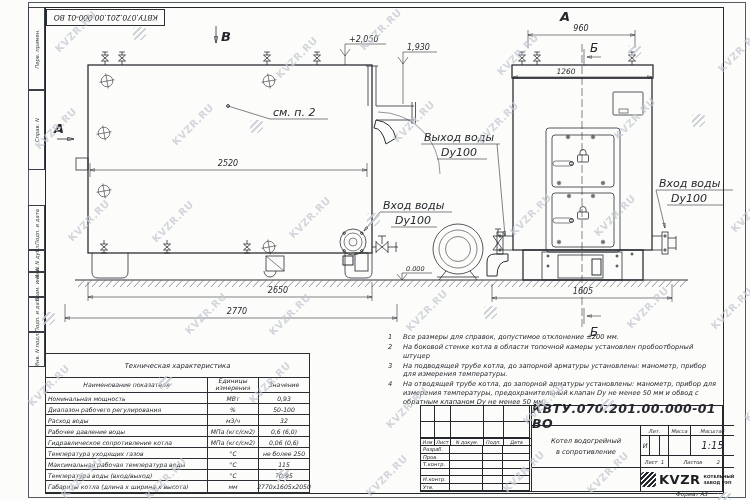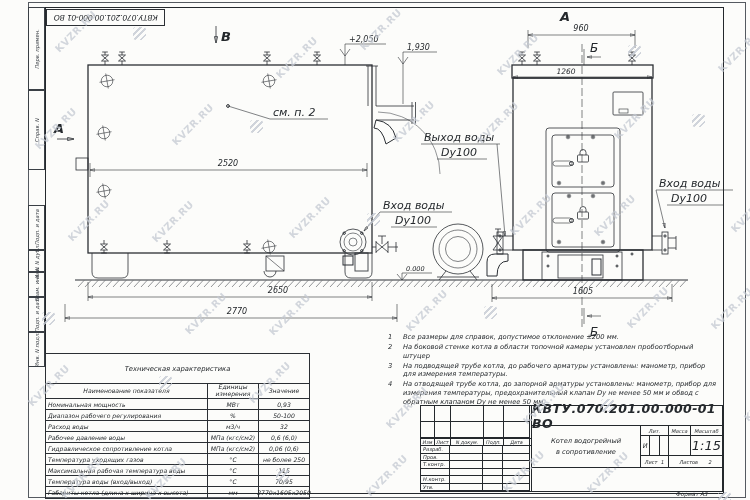--- a/index.html
+++ b/index.html
@@ -32,21 +32,21 @@
   .ts65{font-size:6.5px;}.ts8{font-size:8px;}.ts75{font-size:7.5px;}
   .ts11{font-size:11px;}.ts12{font-size:12px;}.ts13{font-size:13px;font-weight:600;}
   .hatch line{stroke:#2b2f34;stroke-width:0.5px;}
   
   .notes{left:388px;top:333px;width:332px;font-size:6.7px;font-style:italic;line-height:1.32;}
   .note-row{display:flex;margin-bottom:1px;}
   .note-num{width:15px;flex:none;}
   .note-text{flex:1;}
   
   .ttable{left:45px;top:353px;width:265px;box-sizing:border-box;}
-  .tt-title{border:0.9px solid #2b2f34;height:31px;display:flex;align-items:center;
+  .tt-title{border:0.9px solid #2b2f34;height:25px;display:flex;align-items:center;
             justify-content:center;font-size:6.8px;font-style:italic;box-sizing:border-box;}
   .tt-grid{display:grid;grid-template-columns:162px 51px 50px;border:0.9px solid #2b2f34;
            border-top:none;box-sizing:border-box;}
   .tt-cell{border-right:0.8px solid #2b2f34;border-bottom:0.8px solid #2b2f34;
            font-size:6.1px;font-style:italic;display:flex;align-items:center;min-height:11px;
            padding:0 2px;box-sizing:border-box;}
   .tt-head{justify-content:center;text-align:center;min-height:15px;line-height:1.1;}
   .tt-c{justify-content:center;text-align:center;}
   .tt-last{border-right:none;}
   .tt-bot{border-bottom:none;}
@@ -69,21 +69,21 @@
   .tb-mid{height:42px;flex:none;display:flex;border-bottom:1px solid #24282c;box-sizing:border-box;}
   .tb-name{width:109px;flex:none;border-right:1px solid #24282c;display:flex;flex-direction:column;
            align-items:center;justify-content:center;font-size:6.7px;line-height:1.5;text-align:center;box-sizing:border-box;}
   .tb-lms{flex:1;display:flex;flex-direction:column;}
   .tb-lms-head{height:9px;display:flex;border-bottom:0.8px solid #24282c;}
   .tb-lms-head div{font-size:5.1px;display:flex;align-items:center;justify-content:center;border-right:0.8px solid #24282c;box-sizing:border-box;}
   .tb-lms-val{height:19px;display:flex;border-bottom:0.8px solid #24282c;}
   .tb-lit{width:9.3px;border-right:0.8px solid #24282c;display:flex;align-items:center;
           justify-content:center;font-size:6.5px;box-sizing:border-box;}
   .tb-mass{width:22px;border-right:0.8px solid #24282c;box-sizing:border-box;}
-  .tb-scale{flex:1;display:flex;align-items:center;justify-content:center;font-size:13px;}
+  .tb-scale{flex:1;display:flex;align-items:center;justify-content:center;font-size:10px;}
   .tb-sheetrow{flex:1;display:flex;font-size:5px;}
   .tb-sheetrow .c1{width:28px;border-right:0.8px solid #24282c;display:flex;align-items:center;
           justify-content:space-evenly;box-sizing:border-box;}
   .tb-sheetrow .c2{flex:1;display:flex;align-items:center;justify-content:space-evenly;}
   .tb-bot{flex:1;display:flex;}
   .tb-bot-empty{width:109px;flex:none;border-right:1px solid #24282c;box-sizing:border-box;}
   .tb-logo{flex:1;display:flex;align-items:center;justify-content:center;gap:3px;font-style:normal;}
   .logo-glyph{width:15px;height:15px;border-radius:3px;background:
       repeating-linear-gradient(135deg,#24282c 0 2.2px,#ffffff 2.2px 3.6px);}
   .logo-word{font-size:13px;font-weight:800;letter-spacing:0.5px;color:#1c2023;}
@@ -426,21 +426,21 @@
     <div class="note-row">
       <div class="note-num">1</div>
       <div class="note-text">Все размеры для справок, допустимое отклонение ±200 мм.</div>
     </div>
     <div class="note-row">
       <div class="note-num">2</div>
       <div class="note-text">На боковой стенке котла в области топочной камеры установлен пробоотборный штуцер</div>
     </div>
     <div class="note-row">
       <div class="note-num">3</div>
-      <div class="note-text">На подводящей трубе котла, до рабочего арматуры установлены: манометр, прибор для измерения температуры.</div>
+      <div class="note-text">На подводящей трубе котла, до запорной арматуры установлены: манометр, прибор для измерения температуры.</div>
     </div>
     <div class="note-row">
       <div class="note-num">4</div>
       <div class="note-text">На отводящей трубе котла, до запорной арматуры установлены: манометр, прибор для измерения температуры, предохранительный клапан Dy не менее 50 мм и обвод с обратным клапаном Dy не менее 50 мм.</div>
     </div>
   </div>
 
   <div class="abs ttable">
     <div class="tt-title">Техническая характеристика</div>
     <div class="tt-grid">
@@ -556,20 +556,31 @@
           </div>
           <div class="tb-sheetrow">
             <div class="c1">
               <span>Лист</span>
               <span>1</span>
             </div>
             <div class="c2">
               <span>Листов</span>
               <span>2</span>
             </div>
+          </div>
+        </div>
+      </div>
+      <div class="tb-bot">
+        <div class="tb-bot-empty"></div>
+        <div class="tb-logo">
+          <div class="logo-glyph"></div>
+          <div class="logo-word">KVZR</div>
+          <div class="logo-sub">
+            <div>КОТЕЛЬНЫЙ</div>
+            <div>ЗАВОД РЭП</div>
           </div>
         </div>
       </div>
     </div>
   </div>
 
   <div class="abs format-label">Формат А3</div>
 
   <div class="abs" id="wm-layer">
       <div class="wm-text" style="left: 49px; top: 26px;">KVZR.RU</div>

